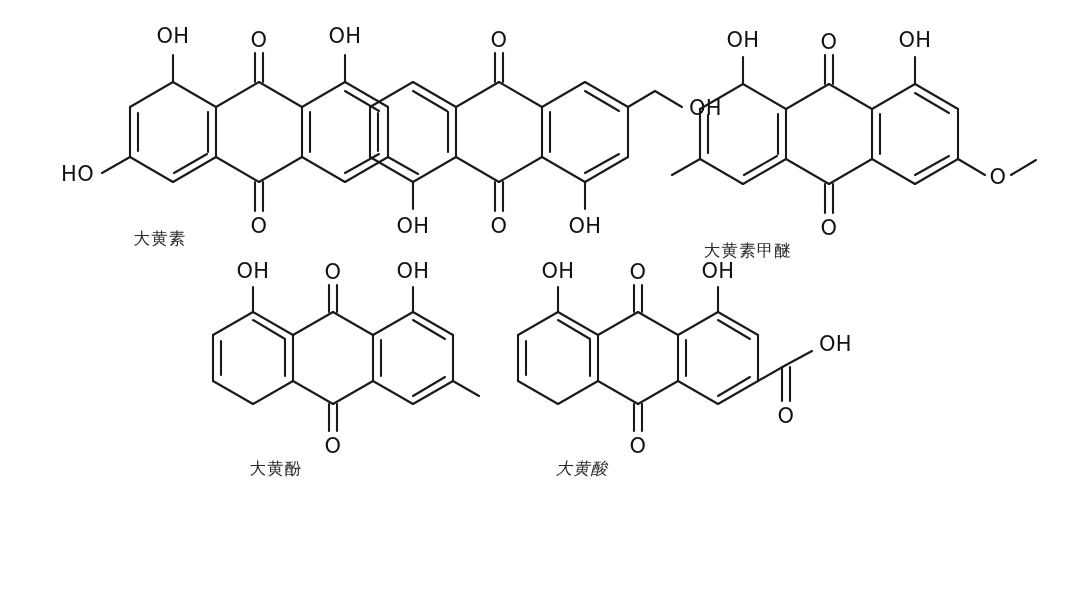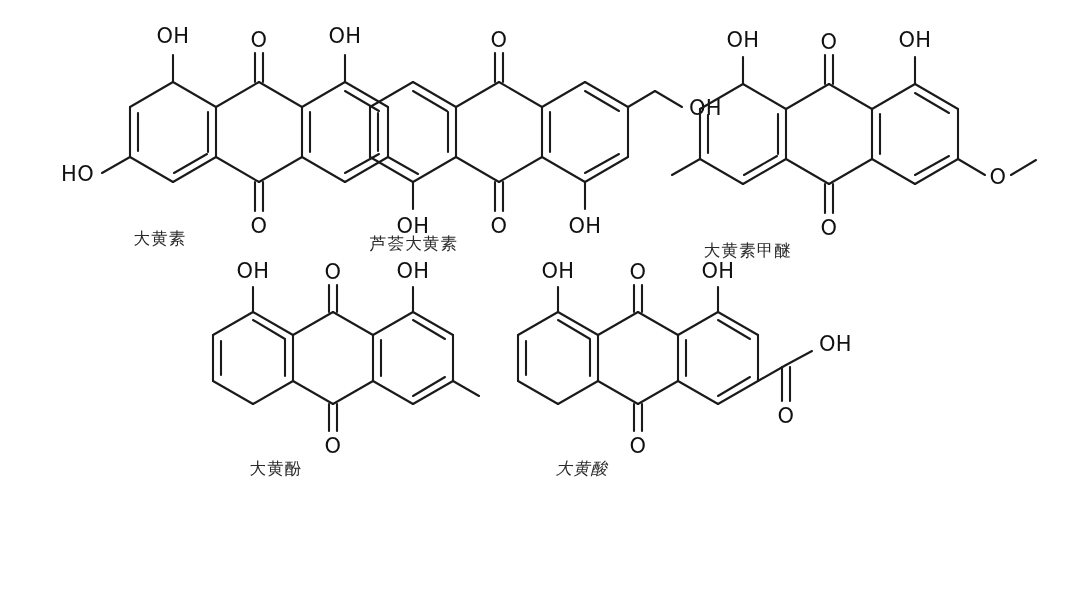--- a/index.html
+++ b/index.html
@@ -149,21 +149,20 @@
       <path class="bond" d="M 305 46 L 332 62"></path>
     </svg>
     <svg width="290" height="180" viewBox="0 0 290 180" style="position:absolute;left:0;top:0;pointer-events:none;">
       <text class="atom-label" x="149" y="2" text-anchor="middle">O</text>
       <text class="atom-label" x="149" y="188" text-anchor="middle">O</text>
       <text class="atom-label" x="63" y="188" text-anchor="middle">OH</text>
       <text class="atom-label" x="235" y="188" text-anchor="middle">OH</text>
       <text class="atom-label" x="339" y="70" text-anchor="start">OH</text>
     </svg>
   </div>
-  <div class="compound-name" style="left:354px; top:233px; width:120px;">芦荟大黄素</div>
 
   <div class="structure" style="left:660px; top:45px;">
     <svg width="290" height="180" viewBox="0 0 290 180">
       <g>
 
         <path class="bond" d="M 40 64 L 40 114"></path>
         <path class="bond" d="M 40 114 L 83 139"></path>
         <path class="bond" d="M 83 139 L 126 114"></path>
         <path class="bond" d="M 126 114 L 126 64"></path>
         <path class="bond" d="M 126 64 L 83 39"></path>

